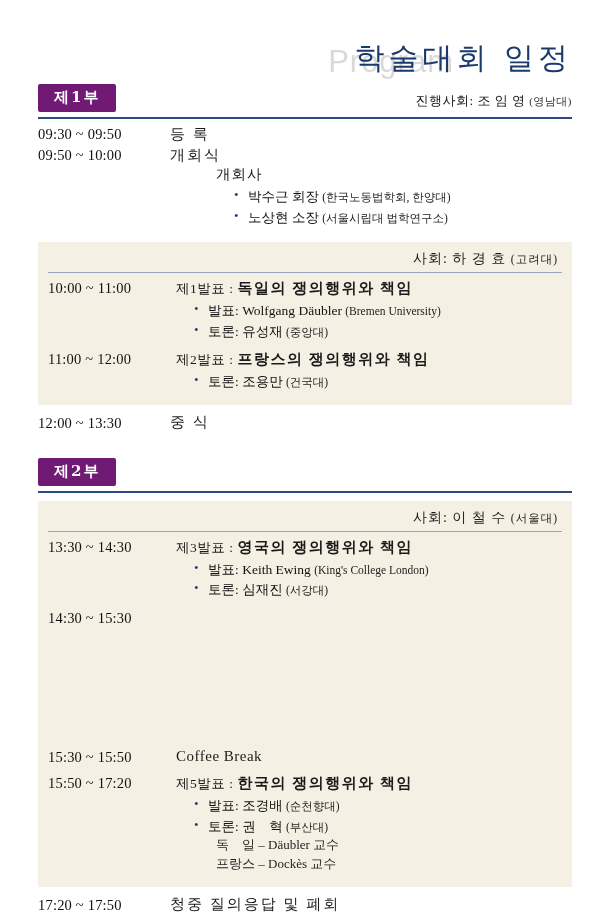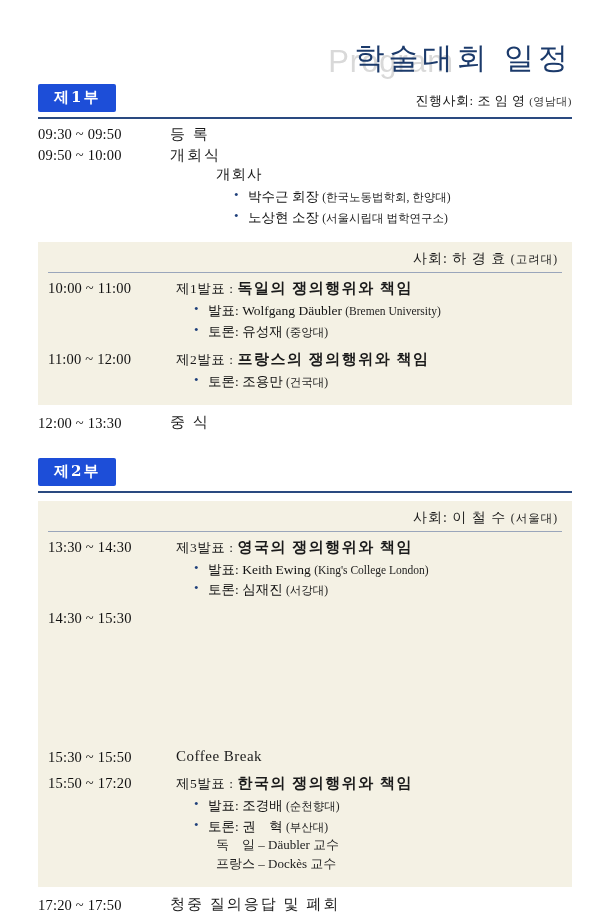--- a/index.html
+++ b/index.html
@@ -43,21 +43,21 @@
     top: 38px;
     font-size: 30px;
     color: #1b3a6b;
     letter-spacing: 4px;
     font-weight: 400;
     font-family: "DejaVu Serif", serif;
   }
   
   .section-tag {
     display: inline-block;
-    background: #1d4ed8;
+    background: #701a75;
     color: #ffffff;
     font-size: 15px;
     font-weight: bold;
     padding: 4px 16px 5px 16px;
     border-radius: 2px;
     letter-spacing: 2px;
     font-family: "DejaVu Serif", serif;
     position: relative;
     z-index: 2;
   }

